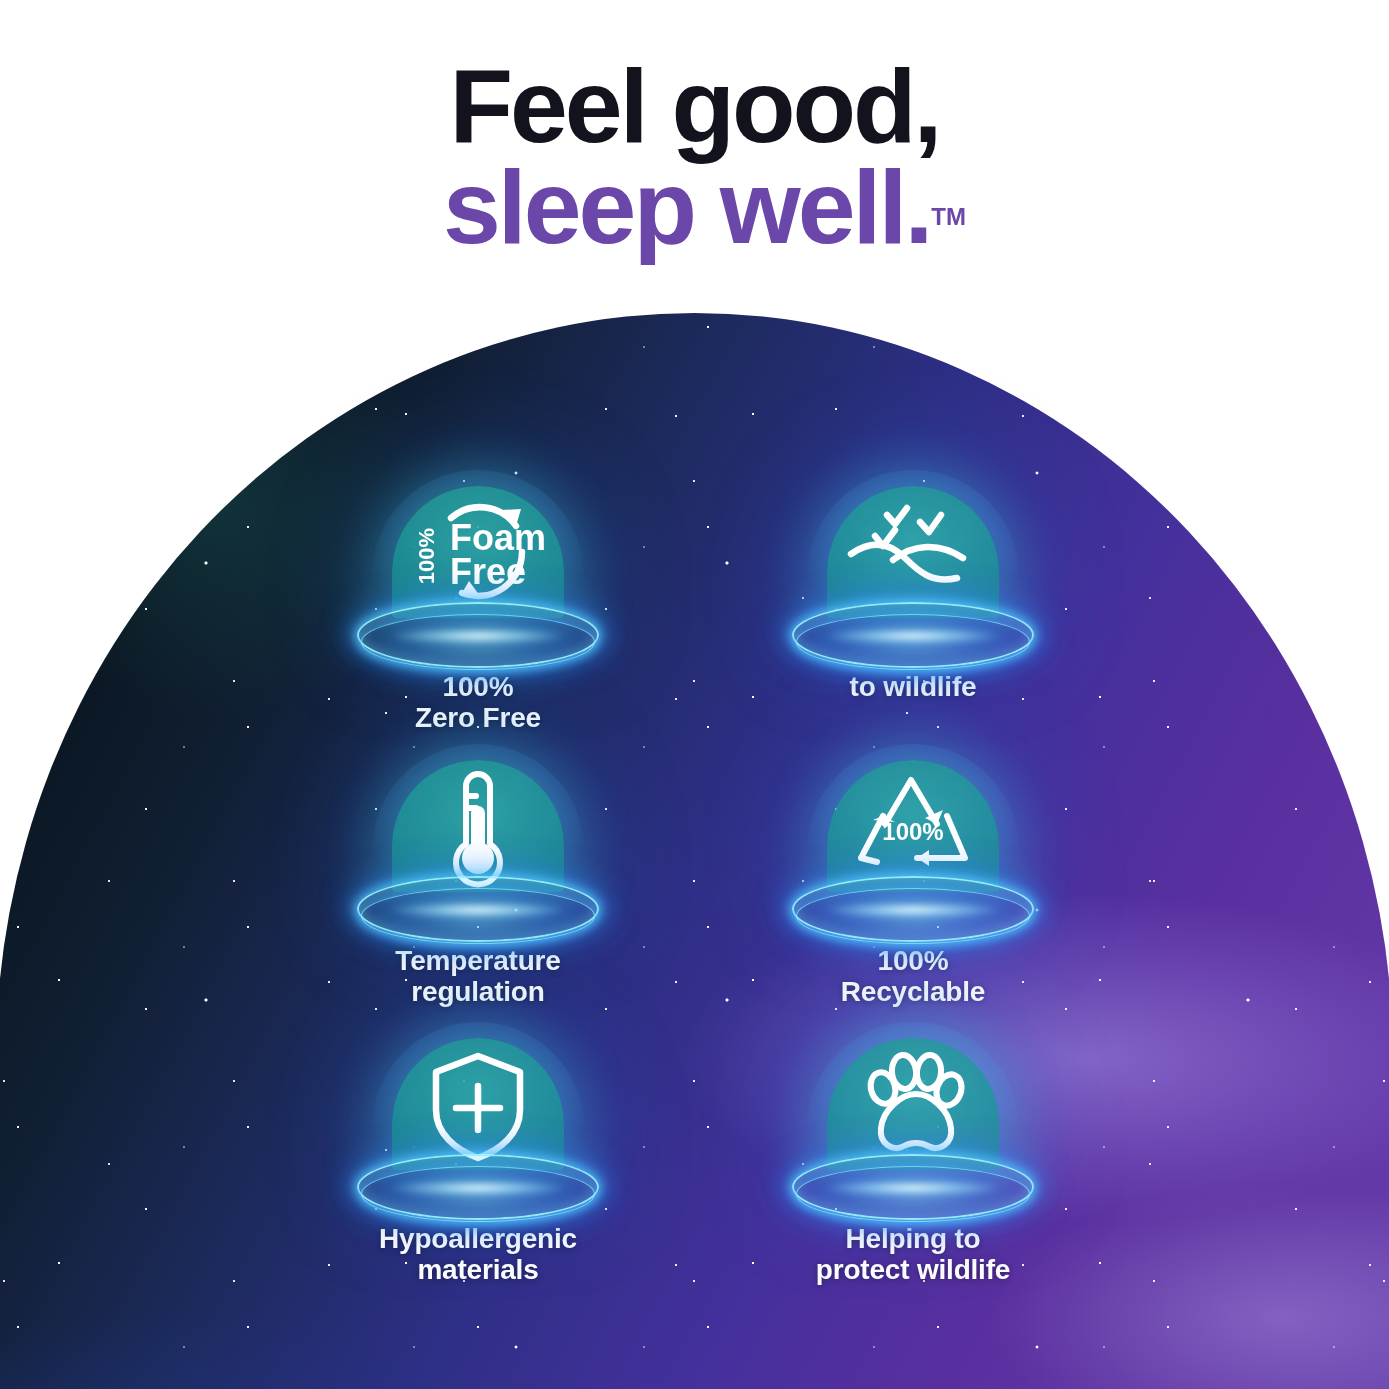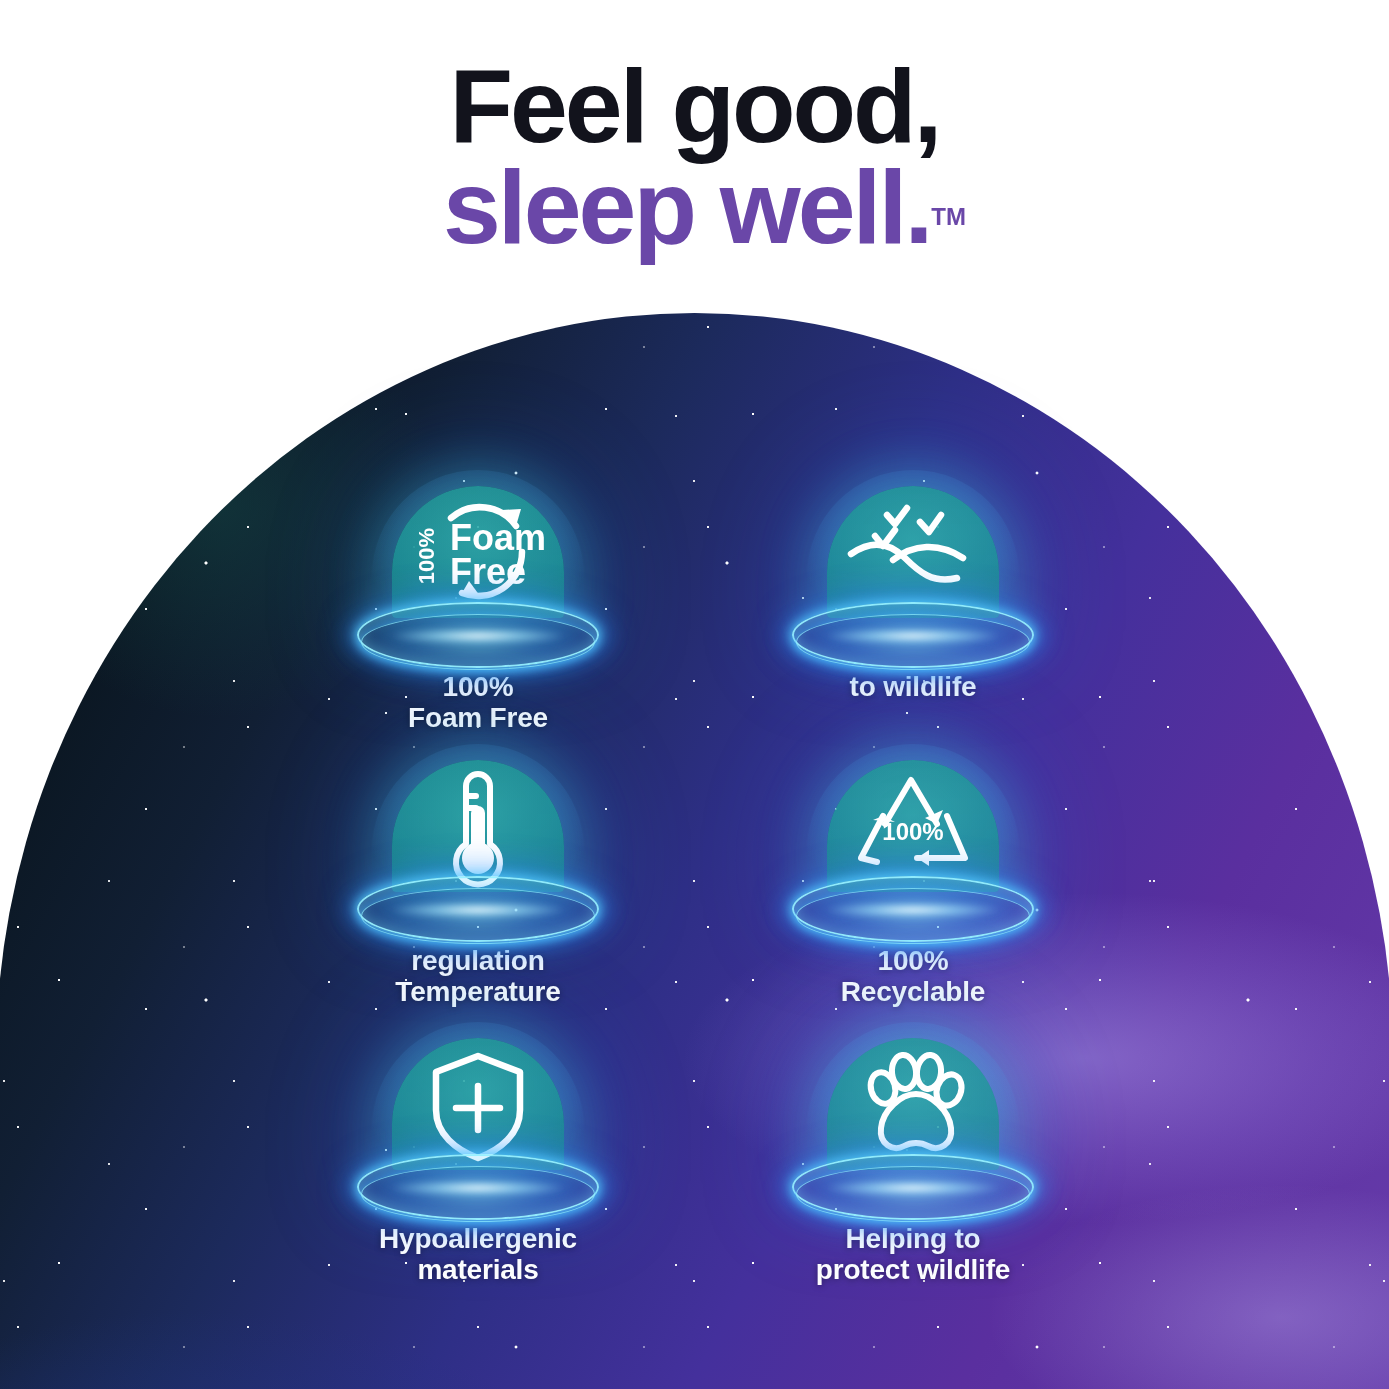--- a/index.html
+++ b/index.html
@@ -247,21 +247,21 @@
           <text x="60" y="58" fill="#ffffff" font-family="Liberation Sans, sans-serif" font-size="36" font-weight="700">Foam</text>
           <text x="60" y="92" fill="#ffffff" font-family="Liberation Sans, sans-serif" font-size="36" font-weight="700">Free</text>
         </svg>
       </div>
       <div class="ring"></div>
       <div class="ring2"></div>
       <div class="ring-hot"></div>
     </div>
     <div class="caption">
       <span class="l">100%</span>
-      <span class="l">Foam Free</span>
+      <span class="l">Zero Free</span>
     </div>
   </div>
 
   <div class="cell c1">
     <div class="podium">
       <div class="dome"></div>
       <div class="ring-glow"></div>
       <div class="icon-art">
         <svg width="176" height="126" viewBox="0 0 176 126">
           <g fill="none" stroke="#ffffff" stroke-width="6.5" stroke-linecap="round" stroke-linejoin="round">
@@ -295,22 +295,22 @@
           </g>
           <circle cx="88" cy="92" r="16" fill="#ffffff"></circle>
           <rect x="81" y="40" width="14" height="52" rx="7" fill="#ffffff"></rect>
         </svg>
       </div>
       <div class="ring"></div>
       <div class="ring2"></div>
       <div class="ring-hot"></div>
     </div>
     <div class="caption">
+      <span class="l">Temperature</span>
       <span class="l">regulation</span>
-      <span class="l">Temperature</span>
     </div>
   </div>
 
   <div class="cell c3">
     <div class="podium">
       <div class="dome"></div>
       <div class="ring-glow"></div>
       <div class="icon-art">
         <svg width="176" height="126" viewBox="0 0 176 126">
           <g fill="none" stroke="#ffffff" stroke-width="6" stroke-linecap="round" stroke-linejoin="round">

